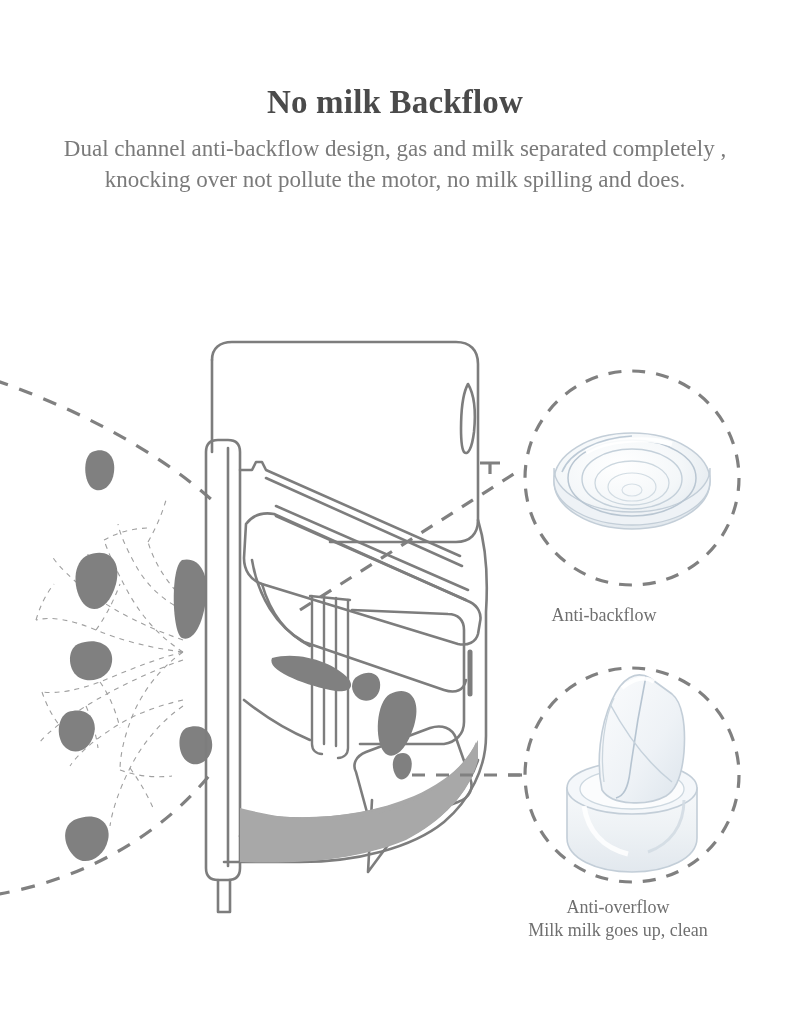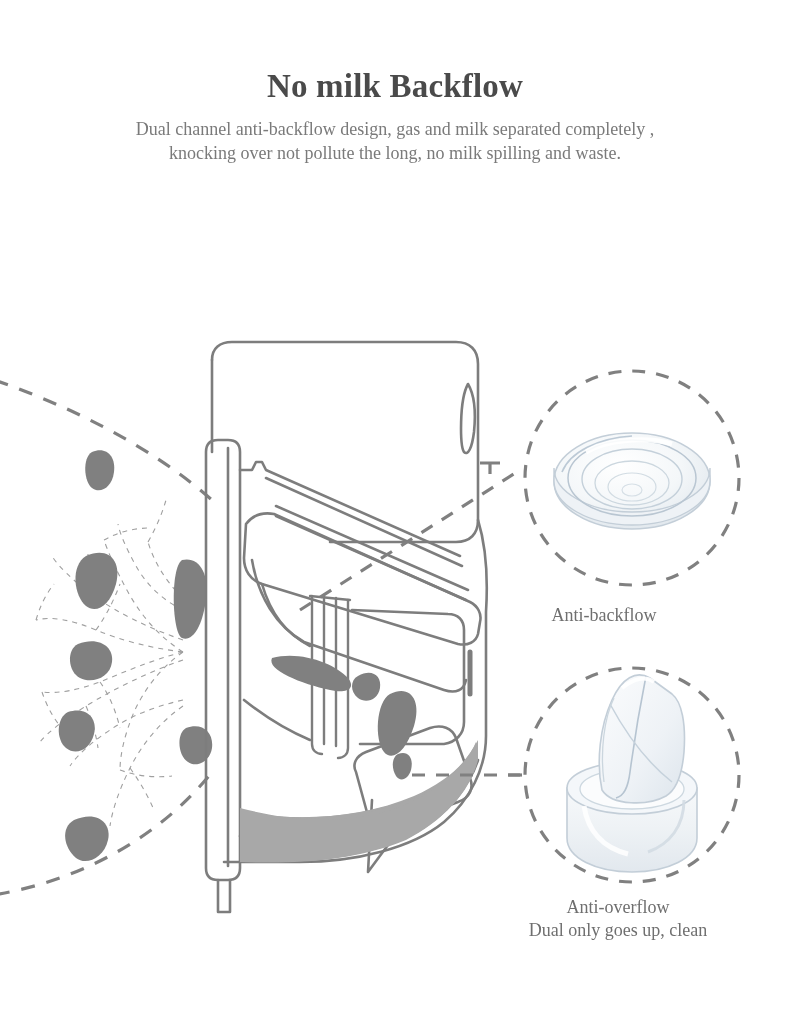--- a/index.html
+++ b/index.html
@@ -12,39 +12,39 @@
     width: 790px;
     height: 1024px;
     background: #ffffff;
     overflow: hidden;
     font-family: "Liberation Serif", "DejaVu Serif", serif;
   }
 
   
   .header {
     position: absolute;
-    top: 0;
+    top: 16px;
     left: 0;
     width: 790px;
     text-align: center;
   }
   .title {
     margin: 0;
     padding-top: 68px;
     font-size: 33px;
     font-weight: bold;
     color: #4a4a4a;
     letter-spacing: 0.2px;
     line-height: 1.1;
     font-family: "Liberation Serif", "DejaVu Serif", serif;
   }
   .subtitle {
     margin: 0;
     padding-top: 14px;
-    font-size: 18px;
+    font-size: 23px;
     color: #7a7a7a;
     line-height: 1.32;
     font-family: "Liberation Serif", "DejaVu Serif", serif;
   }
   .subtitle .sub-line { display: block; }
 
   
   .stage {
     position: absolute;
     top: 0;
@@ -78,21 +78,21 @@
 </style>
 </head>
 <body>
 
 <div class="page">
 
   <div class="header">
     <h1 class="title">No milk Backflow</h1>
     <p class="subtitle">
       <span class="sub-line">Dual channel anti-backflow design, gas and milk separated completely ,</span>
-      <span class="sub-line">knocking over not pollute the long, no milk spilling and waste.</span>
+      <span class="sub-line">knocking over not pollute the motor, no milk spilling and does.</span>
     </p>
   </div>
 
   <div class="stage">
     <svg width="790" height="1024" viewBox="0 0 790 1024" xmlns="http://www.w3.org/2000/svg">
       <defs>
         <radialGradient id="gDisc" cx="42%" cy="34%" r="72%">
           <stop offset="0%" stop-color="#ffffff"></stop>
           <stop offset="55%" stop-color="#f4f7f9"></stop>
           <stop offset="100%" stop-color="#dfe6ec"></stop>
@@ -262,16 +262,16 @@
       </g>
     </svg>
   </div>
 
   <div class="caption" id="caption-backflow">
     <span class="cap-line">Anti-backflow</span>
   </div>
 
   <div class="caption" id="caption-overflow">
     <span class="cap-line">Anti-overflow</span>
-    <span class="cap-line">Dual only goes up, clean</span>
+    <span class="cap-line">Milk milk goes up, clean</span>
   </div>
 
 </div>
 
 </body></html>

